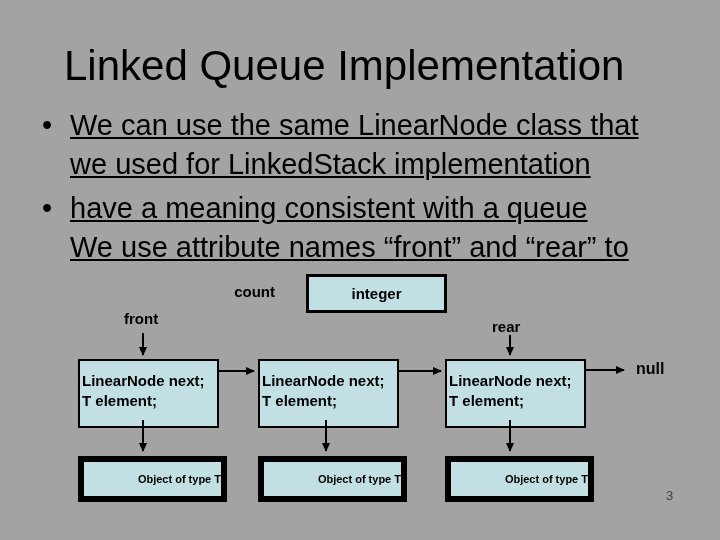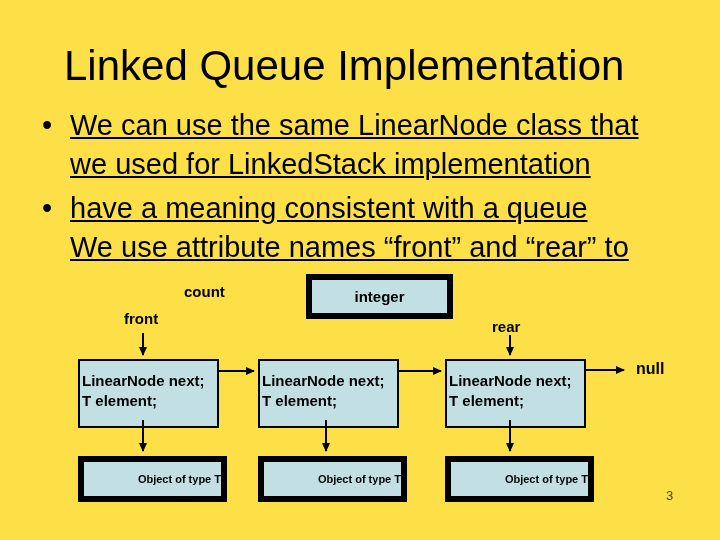--- a/index.html
+++ b/index.html
@@ -1,42 +1,42 @@
 <!DOCTYPE html>
 <html><head>
 <meta charset="utf-8">
 <style>
   html,body{margin:0;padding:0;background:#fff;}
   .slide{
-    position:relative;width:720px;height:540px;background:#fde047;
+    position:relative;width:720px;height:540px;background:#a3a3a3;
     font-family:"Liberation Sans", sans-serif;color:#000;overflow:hidden;
   }
   .title{
     position:absolute;left:64px;top:45px;font-size:42px;line-height:42px;
     white-space:nowrap;color:#000;
   }
   .bullet{position:absolute;left:38px;display:flex;}
   .bullet-1{top:106px;}
   .bullet-2{top:189px;}
   .bullet .marker{
     width:28px;font-size:29px;line-height:39px;text-align:left;padding-left:4px;
   }
   .bullet .lines{font-size:29px;line-height:39px;text-decoration:underline;}
   .b-line{white-space:nowrap;}
 
   .lbl{position:absolute;font-weight:bold;font-size:15px;line-height:16px;white-space:nowrap;text-align:right;}
-  .count-lbl{left:184px;top:284px;width:67px;text-align:left;}
+  .count-lbl{left:208px;top:284px;width:67px;text-align:right;}
   .front-lbl{left:124px;top:311px;}
   .rear-lbl{left:492px;top:319px;}
   .null-lbl{left:636px;top:361px;font-size:16px;}
 
   .bluebox{background:#c2e0e4;}
   .integer-box{
     position:absolute;left:306px;top:274px;width:135px;height:33px;
-    border:6px solid #7f1d1d;display:flex;align-items:center;justify-content:center;
+    border:3px solid #7f1d1d;display:flex;align-items:center;justify-content:center;
     font-weight:bold;font-size:15px;
   }
   .node-box{
     position:absolute;top:359px;width:135px;height:55px;border:2px solid #000;
     font-weight:bold;font-size:15px;line-height:20px;padding:10px 0 0 2px;
     white-space:nowrap;
   }
   .node-0{left:78px;} .node-1{left:258px;} .node-2{left:445px;}
   .object-box{
     position:absolute;top:456px;width:137px;height:34px;border:6px solid #0f172a;

